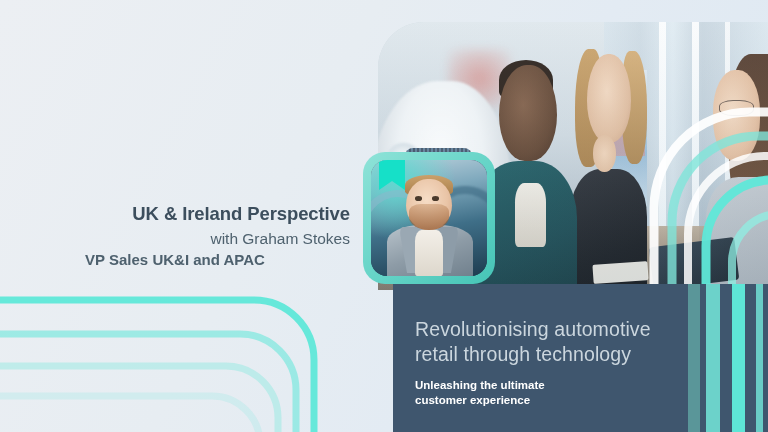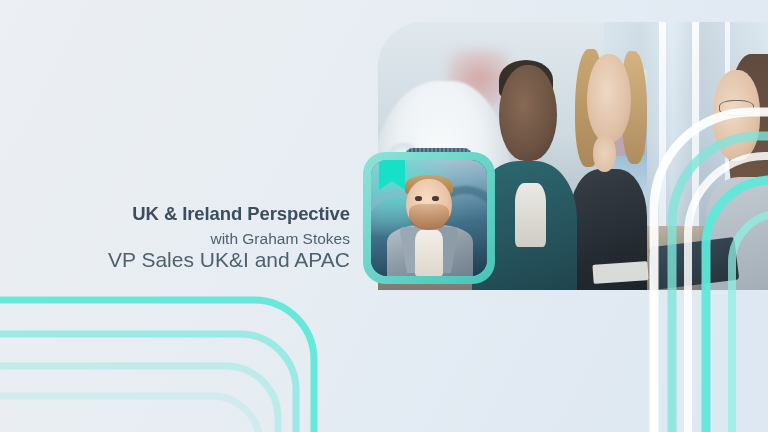--- a/index.html
+++ b/index.html
@@ -332,24 +332,25 @@
     margin-top:16px;
   }
   .t-sub1 {
     margin-top:4px;
     font-size:15.5px;
     font-weight:400;
     color:#4e616e;
     line-height:20px;
   }
   .t-sub2 {
-    font-size:21px;
-    font-weight:400;
+    font-size:15px;
+    font-weight:700;
     color:#4e616e;
     line-height:21px;
+    text-align:center;
   }
 </style>
 </head>
 <body>
 
 <div id="stage">
 
   <div class="corner-lines">
     <svg viewBox="0 0 420 300" preserveAspectRatio="none">
       <path d="M -40 18 H 300 A 60 60 0 0 1 360 78 V 320" fill="none" stroke="#5fe8d8" stroke-width="7" opacity="0.95"></path>
@@ -419,20 +420,34 @@
       <div class="a-eyeR"></div>
       <div class="a-beard"></div>
       <div class="badge">
         <svg width="26" height="30" viewBox="0 0 26 30">
           <path d="M0 0 H26 V30 L13 21 L0 30 Z" fill="#16e0c8"></path>
         </svg>
       </div>
     </div>
   </div>
 
+  <div class="dark-panel">
+    <div class="panel-stripes">
+      <i style="left:2px;  width:12px; background:#5c9a9b; opacity:.95;"></i>
+      <i style="left:20px; width:14px; background:#6fd9cf; opacity:.95;"></i>
+      <i style="left:46px; width:13px; background:#5fe8d8; opacity:.98;"></i>
+      <i style="left:70px; width:7px;  background:#6fd9cf; opacity:.9;"></i>
+    </div>
+    <div class="panel-text">
+      <div class="panel-head">Revolutionising automotive
+retail through technology</div>
+      <div class="panel-sub">Unleashing the ultimate
+customer experience</div>
+    </div>
+  </div>
 
   <div class="titles">
     <div class="t-main">UK &amp; Ireland Perspective</div>
     <div class="t-sub1">with Graham Stokes</div>
     <div class="t-sub2">VP Sales UK&amp;I and APAC</div>
   </div>
 
 </div>
 
 </body></html>

